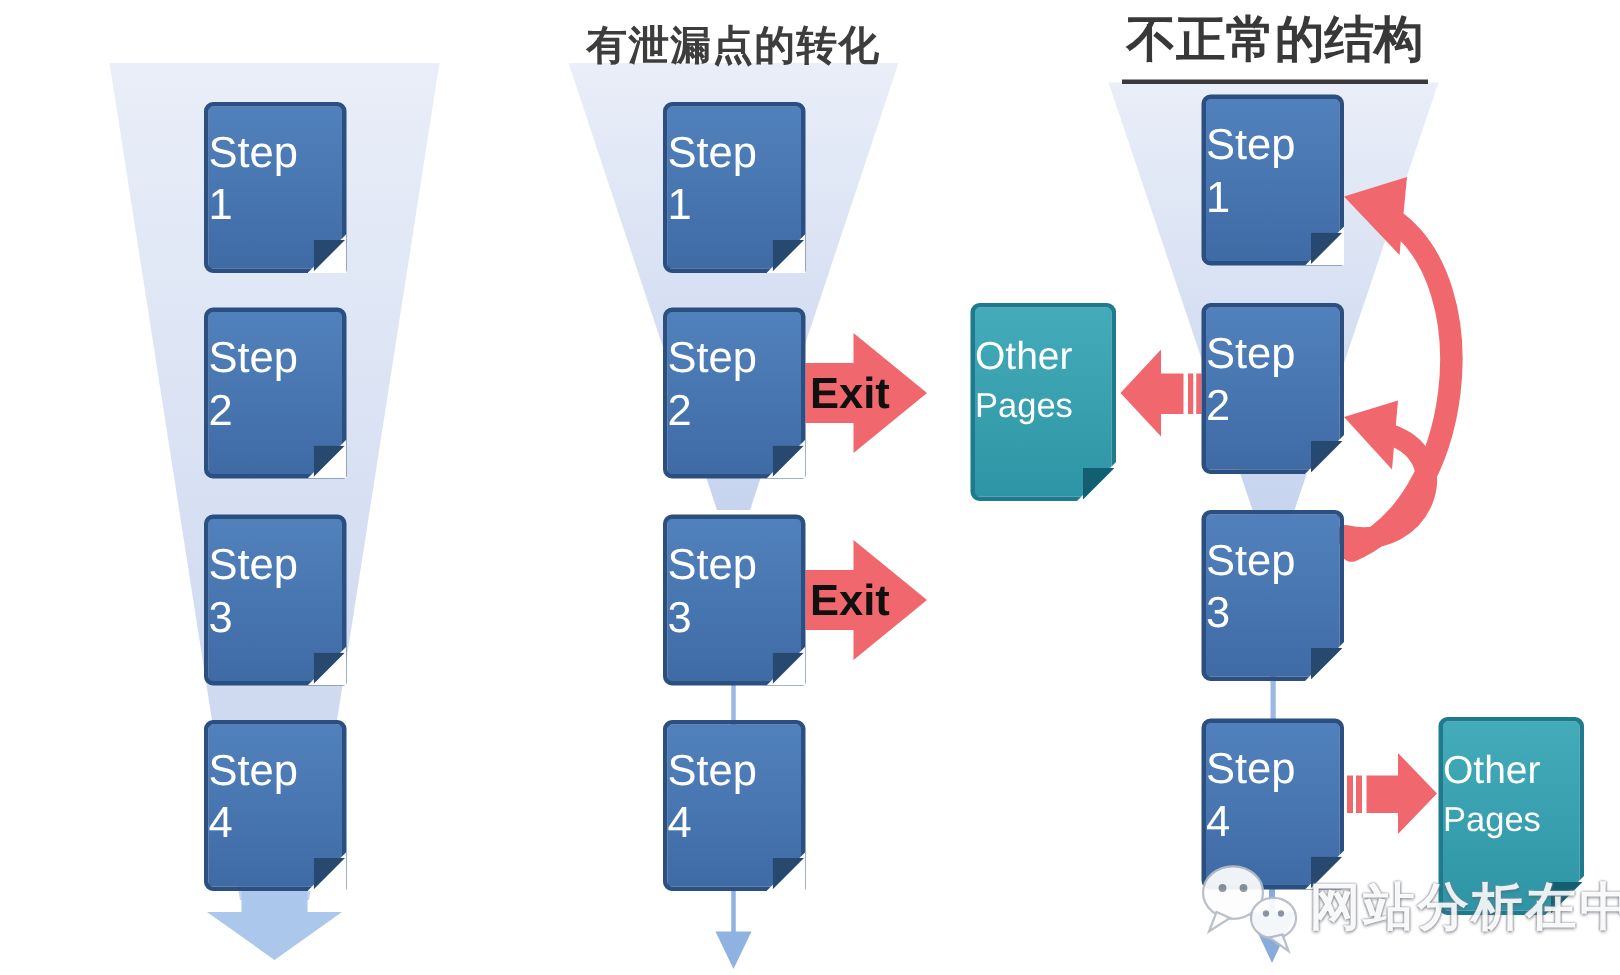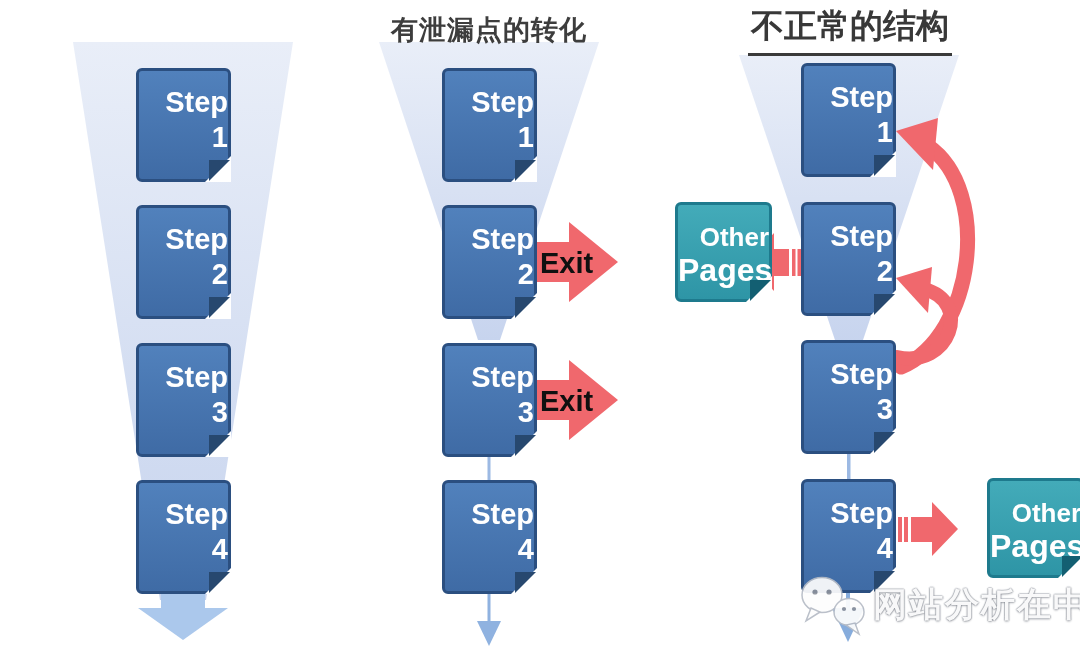--- a/index.html
+++ b/index.html
@@ -9,26 +9,26 @@
 
   .title{position:absolute;text-align:center;color:#3d3d3d;font-weight:bold;}
   #title-left{left:63px;top:12px;width:240px;font-size:27px;letter-spacing:2px;}
   #title-middle{left:369px;top:12px;width:240px;font-size:27px;letter-spacing:1px;}
   #title-right{left:725px;top:4px;width:250px;font-size:33px;color:#383838;}
   #title-right .u{display:inline-block;border-bottom:3px solid #3a3a3a;padding:0 3px 4px;}
 
   .step-box{position:absolute;width:95px;height:114px;box-sizing:border-box;
             background:linear-gradient(180deg,#5181bc,#3f6ba5);
             border:3px solid #2b4f80;border-radius:6px 6px 2px 6px;
-            color:#fff;text-align:right;font-weight:bold;}
-  .teal{background:linear-gradient(180deg,#43abb9,#2e95a6);border-color:#1e7a8d;width:97px;height:100px;margin-left:28px;}
+            color:#fff;text-align:left;font-weight:normal;}
+  .teal{background:linear-gradient(180deg,#43abb9,#2e95a6);border-color:#1e7a8d;width:97px;height:132px;}
   .sl1{margin-top:15px;font-size:29px;line-height:33px;}
   .sl2{font-size:29px;line-height:37px;}
   .ol1{margin-top:16px;font-size:26px;line-height:32px;}
-  .ol2{font-size:32px;line-height:34px;}
+  .ol2{font-size:23px;line-height:34px;}
   .fold-cover{position:absolute;right:-3px;bottom:-3px;width:26px;height:26px;background:#ffffff;
               clip-path:polygon(0 100%,100% 0,100% 100%);}
   .fold-flap{position:absolute;right:-2px;bottom:-2px;width:21px;height:21px;background:#27486f;
              clip-path:polygon(0 0,100% 0,0 100%);}
   .teal .fold-flap{background:#135f72;}
 
   .exit-label{position:absolute;width:76px;text-align:left;font-size:29px;font-weight:bold;color:#101010;}
   #exit1{left:540px;top:247px;}
   #exit2{left:540px;top:385px;}
 

